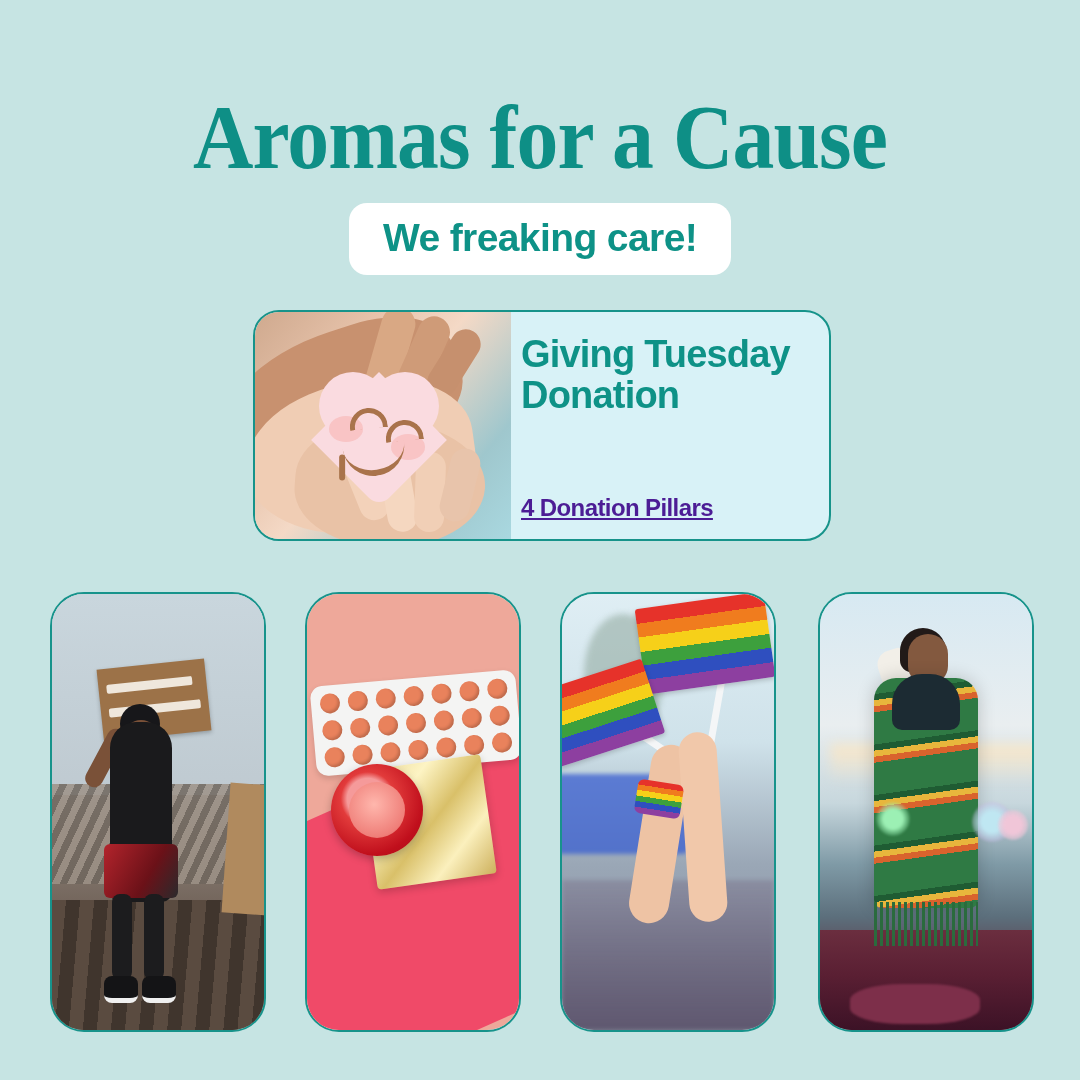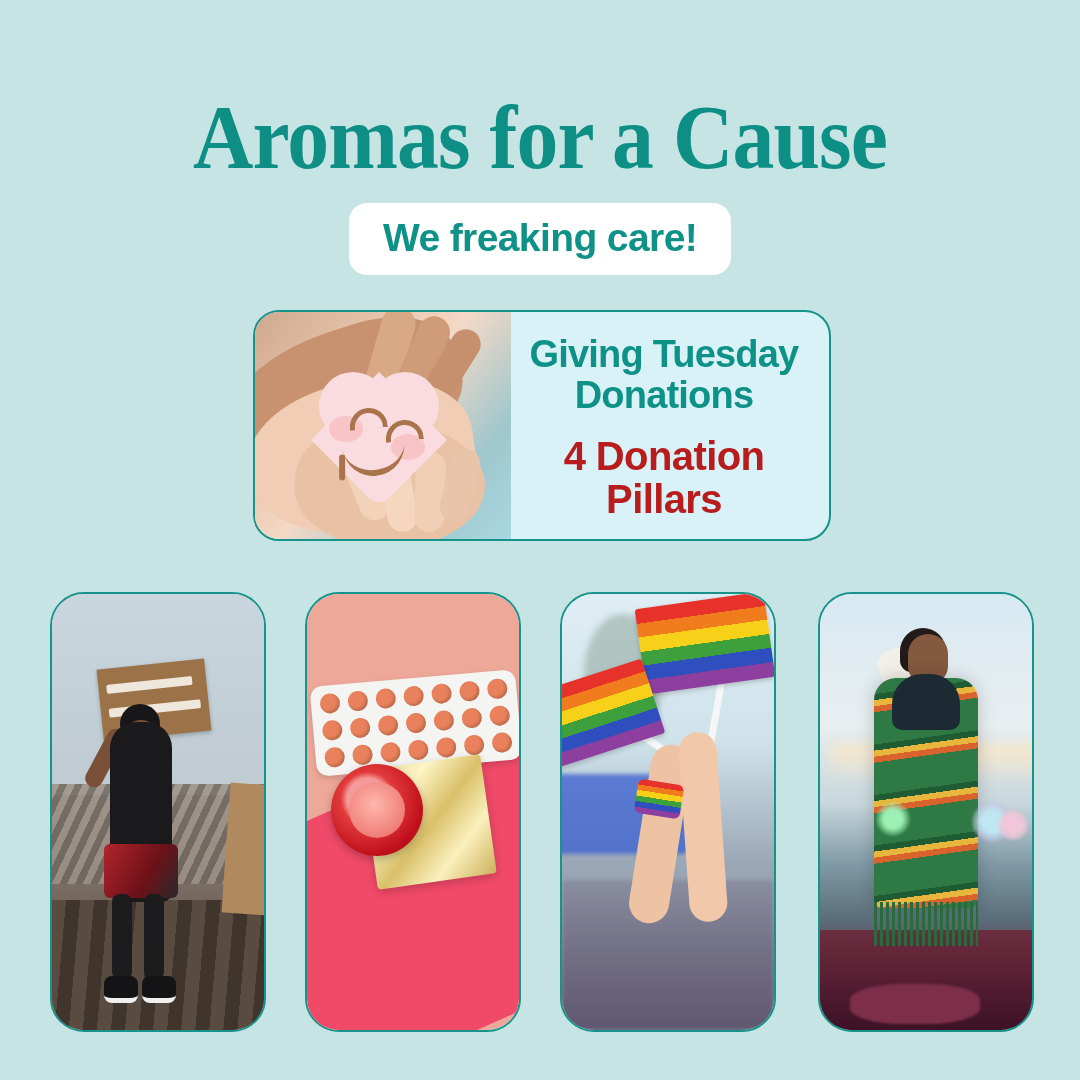--- a/index.html
+++ b/index.html
@@ -86,29 +86,29 @@
   .eye{position:absolute;width:28px;height:16px;border:5px solid #a9734b;border-bottom:none;border-radius:28px 28px 0 0;}
   .eye.el{left:30px;top:36px;transform:rotate(-6deg);}
   .eye.er{left:66px;top:48px;transform:rotate(-6deg);}
   .smile{position:absolute;left:24px;top:52px;width:62px;height:46px;border:6px solid #a9734b;border-top:none;border-left:none;border-right:none;border-radius:0 0 60px 60px;transform:rotate(-8deg);}
   .smile:after{content:"";position:absolute;left:-6px;bottom:-6px;width:6px;height:26px;background:#a9734b;border-radius:6px;transform:rotate(8deg);}
 
   .donate-text{
     flex:1;
     padding:22px 22px 18px 10px;
     display:flex;flex-direction:column;justify-content:space-between;
-    text-align:center;
+    text-align:left;
   }
   .donate-title{
     font-size:38px;font-weight:bold;line-height:1.07;
     color:#0e9287;letter-spacing:-0.8px;
   }
   .donate-sub{
-    font-size:40px;font-weight:bold;line-height:1.07;
-    color:#b91c1c;letter-spacing:-0.6px;
+    font-size:24px;font-weight:bold;line-height:1.07;
+    color:#4c1d95;letter-spacing:-0.6px;text-decoration:underline;
   }
 
   
   .cards{
     position:absolute;left:0;top:592px;width:1080px;height:440px;
   }
   .card{
     position:absolute;top:0;width:212px;height:436px;
     border:2px solid #17938b;
     border-radius:34px;
@@ -215,21 +215,21 @@
         <div class="eye el"></div>
         <div class="eye er"></div>
         <div class="smile"></div>
       </div>
     </div>
   </div>
 
   <div class="donate-text">
     <div class="donate-title">
       <div>Giving Tuesday</div>
-      <div>Donations</div>
+      <div>Donation</div>
     </div>
     <div class="donate-sub">
       <div>4 Donation Pillars</div>
     </div>
   </div>
 </div>
 
 <div class="cards">
 
   <div class="card" style="left:50px;">

